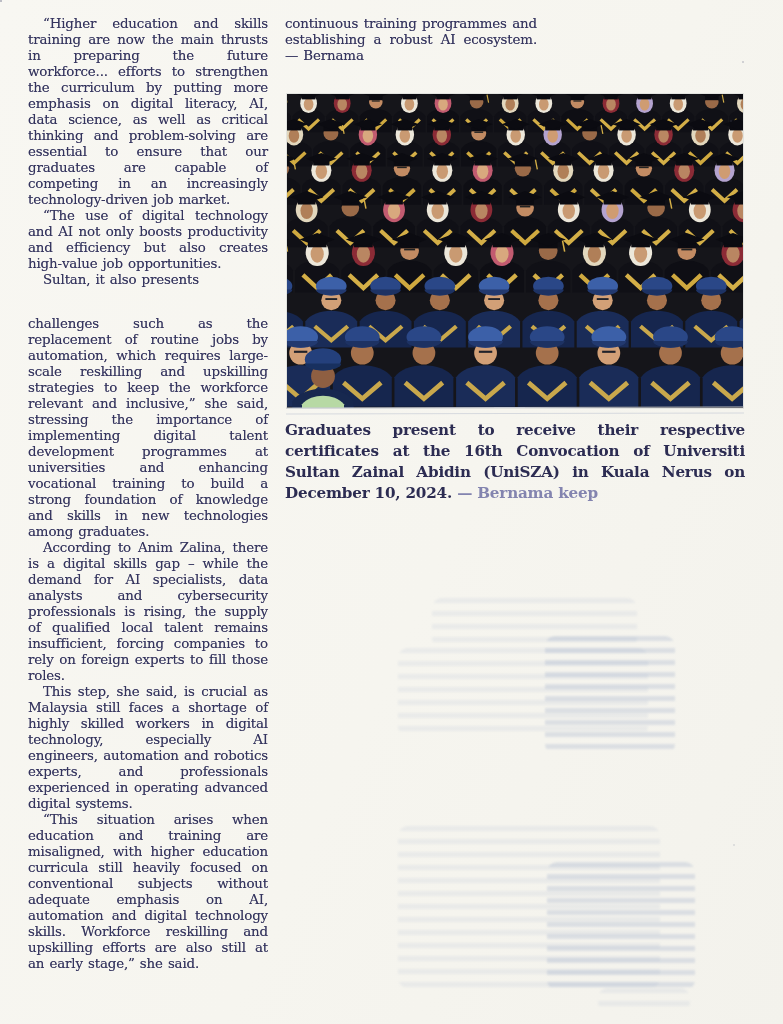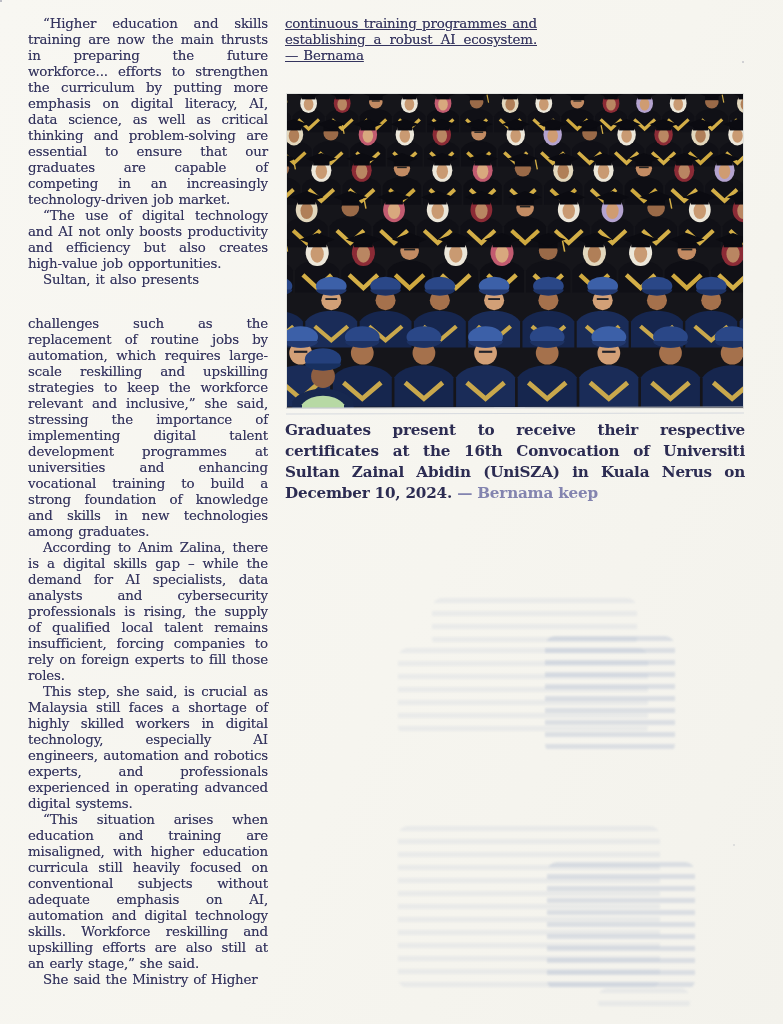--- a/index.html
+++ b/index.html
@@ -6,21 +6,21 @@
   .page{
     position:relative;width:771px;height:1024px;overflow:hidden;
     background:linear-gradient(115deg,#f8f7f2 0%,#f6f5ef 55%,#f3f2ec 100%);
     font-family:"DejaVu Serif","Liberation Serif",serif;
     color:#34345e;
     padding-left:24px;
   }
   
   .col{position:absolute;top:16px;}
   .col-left{left:28px;width:240px;}
-  .col-right{left:285px;width:252px;text-decoration:underline;}
+  .col-right{left:285px;width:252px;}
   .col p{
     margin:0;font-size:13.4px;line-height:16px;text-align:justify;
     text-indent:15px;word-spacing:1px;letter-spacing:-0.15px;
     text-shadow:0 0 0.4px rgba(52,52,94,.55);
   }
   .col p.flush{text-indent:0;}
   .col .para-gap{height:28px;}
   
   figure.photo{
     position:absolute;left:287px;top:94px;width:456px;height:314px;margin:0;
@@ -61,21 +61,20 @@
 
   <div class="col col-left">
     <p>“Higher education and skills training are now the main thrusts in preparing the future workforce... efforts to strengthen the curriculum by putting more emphasis on digital literacy, AI, data science, as well as critical thinking and problem-solving are essential to ensure that our graduates are capable of competing in an increasingly technology-driven job market.</p>
     <p>“The use of digital technology and AI not only boosts productivity and efficiency but also creates high-value job opportunities.</p>
     <p>Sultan, it also presents</p>
     <div class="para-gap"></div>
     <p class="flush">challenges such as the replacement of routine jobs by automation, which requires large-scale reskilling and upskilling strategies to keep the workforce relevant and inclusive,” she said, stressing the importance of implementing digital talent development programmes at universities and enhancing vocational training to build a strong foundation of knowledge and skills in new technologies among graduates.</p>
     <p>According to Anim Zalina, there is a digital skills gap – while the demand for AI specialists, data analysts and cybersecurity professionals is rising, the supply of qualified local talent remains insufficient, forcing companies to rely on foreign experts to fill those roles.</p>
     <p>This step, she said, is crucial as Malaysia still faces a shortage of highly skilled workers in digital technology, especially AI engineers, automation and robotics experts, and professionals experienced in operating advanced digital systems.</p>
     <p>“This situation arises when education and training are misaligned, with higher education curricula still heavily focused on conventional subjects without adequate emphasis on AI, automation and digital technology skills. Workforce reskilling and upskilling efforts are also still at an early stage,” she said.</p>
-    <p>She said the Ministry of Higher</p>
   </div>
 
   <div class="col col-right">
     <p class="flush">continuous training programmes and establishing a robust AI ecosystem. — Bernama</p>
   </div>
 
   <figure class="photo">
     <svg viewBox="0 0 456 316" preserveAspectRatio="xMidYMid slice">
       <defs>
 

